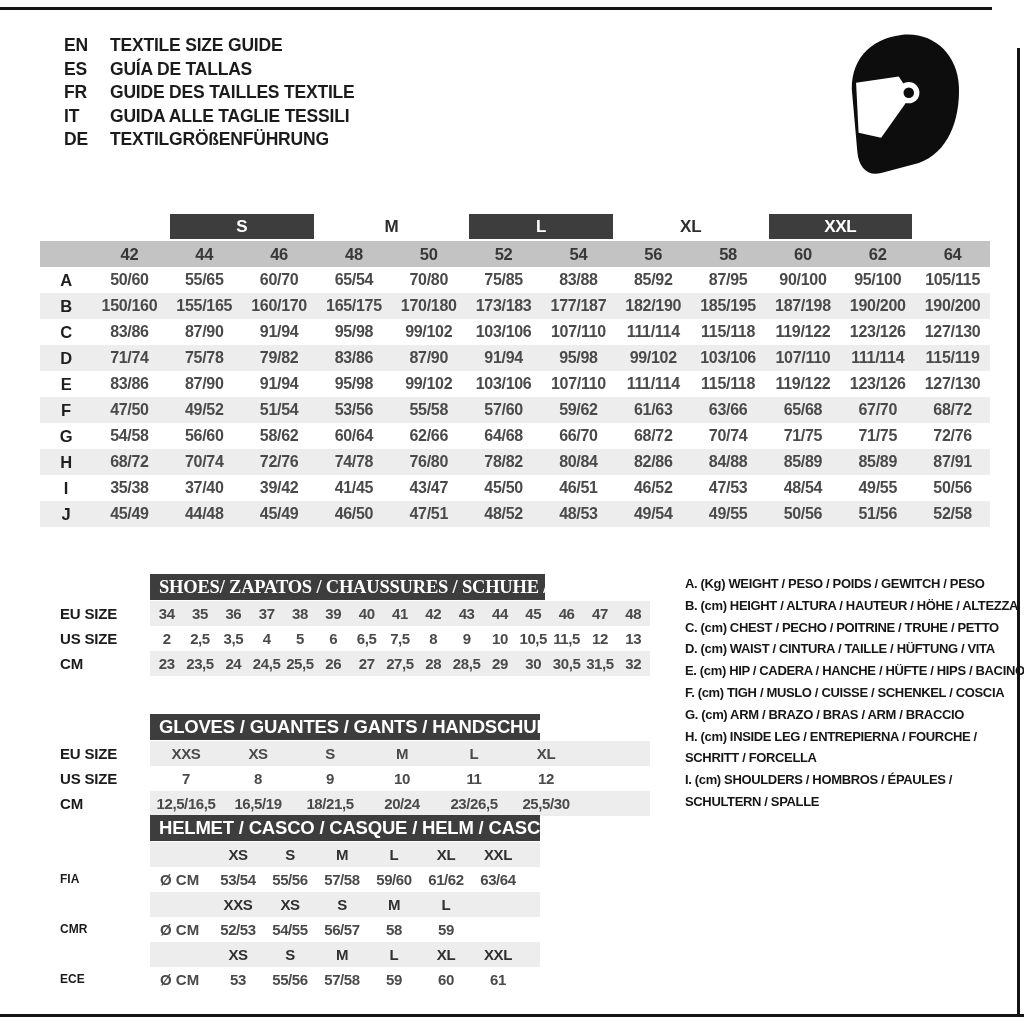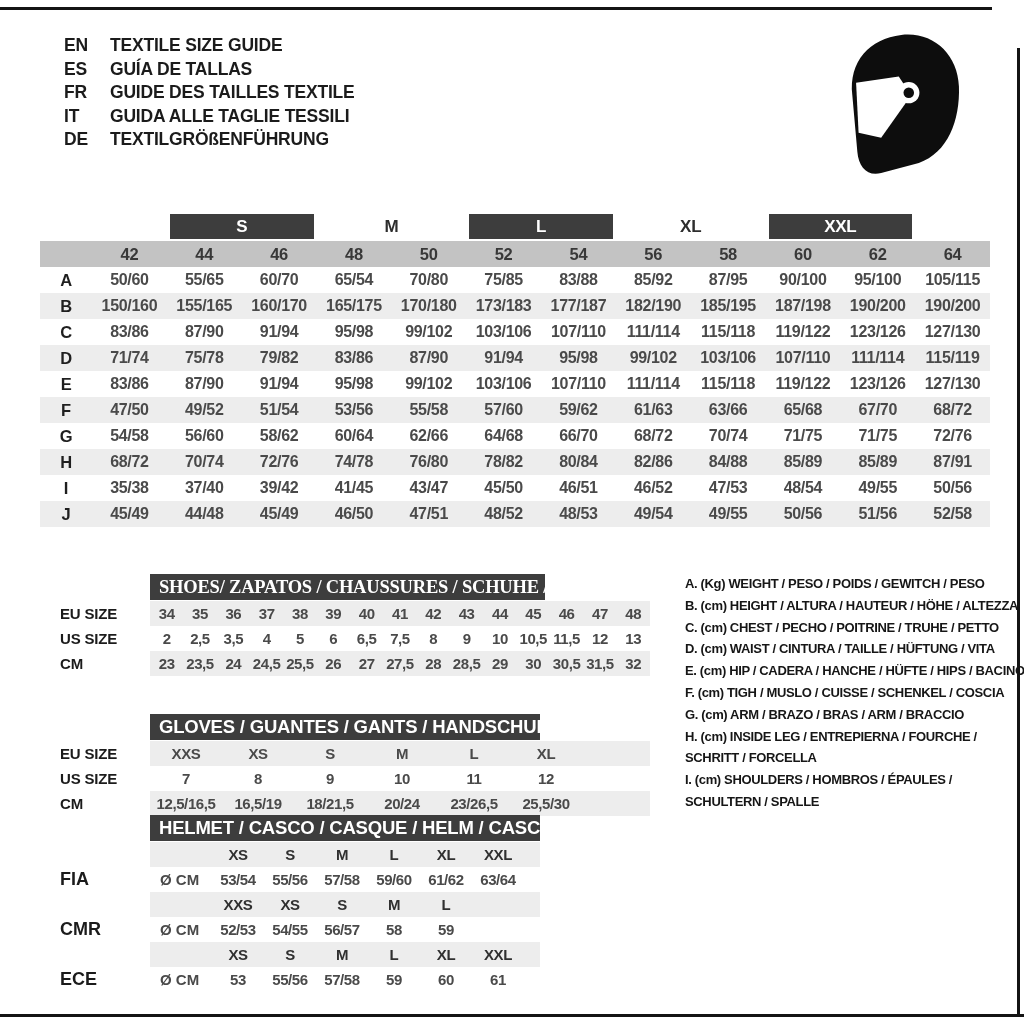--- a/index.html
+++ b/index.html
@@ -54,21 +54,21 @@
   .strip-row.shaded .strip-cells { background:#ededed; }
   .strip-cell { text-align:center; color:#4a4a4a; font-size:15px; white-space:nowrap; letter-spacing:-0.4px; }
   .flex-cell  { flex:1; }
   .glove-cell { width:72px; }
 
   
   .helmet-table { position:absolute; left:60px; top:815px; }
   .helmet-table .strip-header { width:390px; }
   .helmet-rows { margin-top:1px; }
   .h-row  { display:flex; height:25px; line-height:25px; }
-  .h-label{ width:90px; font-size:18px; color:#1b1b1b; }
+  .h-label{ width:90px; font-size:12px; color:#1b1b1b; }
   .h-band { display:flex; width:390px; }
   .h-row.shaded .h-band { background:#ededed; }
   .h-unit { width:62px; padding-left:10px; color:#4a4a4a; font-size:15px; white-space:nowrap; }
   .h-cell { width:52px; text-align:center; font-size:15px; white-space:nowrap; letter-spacing:-0.4px; color:#4a4a4a; }
   .h-cell.h-size { color:#303030; }
 
   
   .legend { position:absolute; left:685px; top:573px; width:335px; font-size:13px; line-height:21.8px; color:#161616; letter-spacing:-0.35px; }
   .legend-line { white-space:nowrap; }
 </style>

